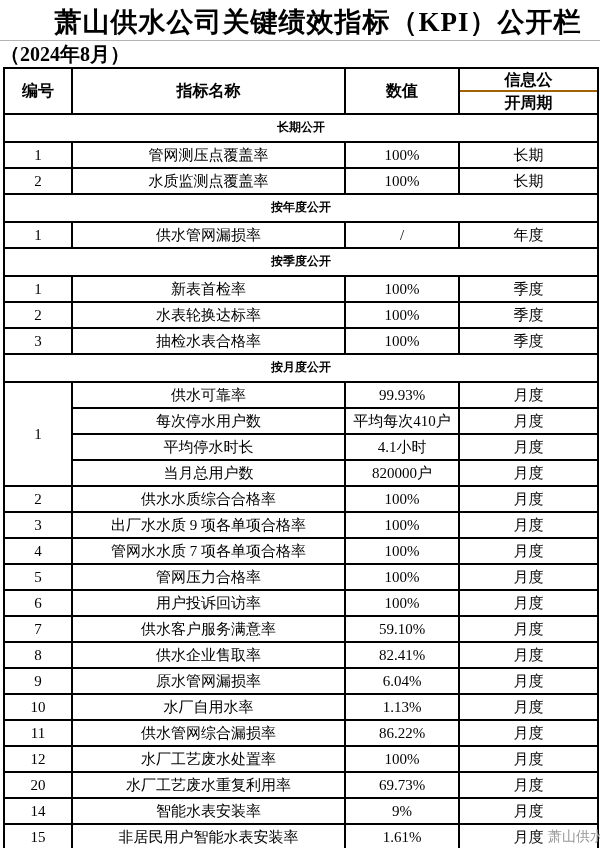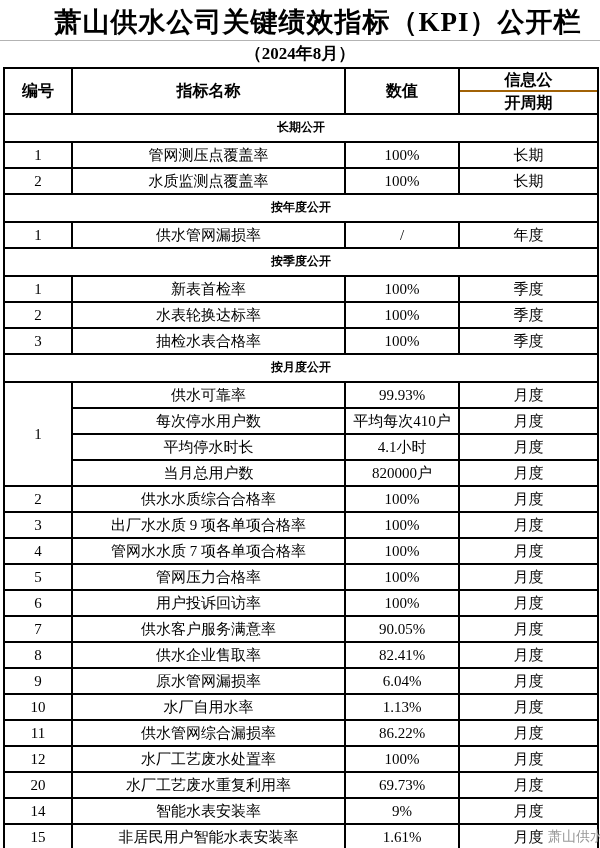--- a/index.html
+++ b/index.html
@@ -22,22 +22,22 @@
     line-height: 36px;
     white-space: nowrap;
     margin-left: 18px;
   }
   .title-divider {
     width: 600px; height: 0;
     border-top: 1px solid #b3b3b3;
   }
   .subtitle {
     width: 600px; height: 26px;
-    text-align: center;
-    font-size: 17px; font-weight: bold;
+    text-align: left;
+    font-size: 20px; font-weight: bold;
     line-height: 26px;
   }
 
   table.kpi {
     border-collapse: collapse;
     table-layout: fixed;
     margin-left: 3px;
     width: 594px;
   }
   table.kpi th, table.kpi td {
@@ -198,21 +198,21 @@
         </tr>
         <tr class="data-row">
           <td>6</td>
           <td class="cell-name">用户投诉回访率</td>
           <td class="cell-value">100%</td>
           <td>月度</td>
         </tr>
         <tr class="data-row">
           <td>7</td>
           <td class="cell-name">供水客户服务满意率</td>
-          <td class="cell-value">90.05%</td>
+          <td class="cell-value">59.10%</td>
           <td>月度</td>
         </tr>
         <tr class="data-row">
           <td>8</td>
           <td class="cell-name">供水企业售取率</td>
           <td class="cell-value">82.41%</td>
           <td>月度</td>
         </tr>
         <tr class="data-row">
           <td>9</td>

